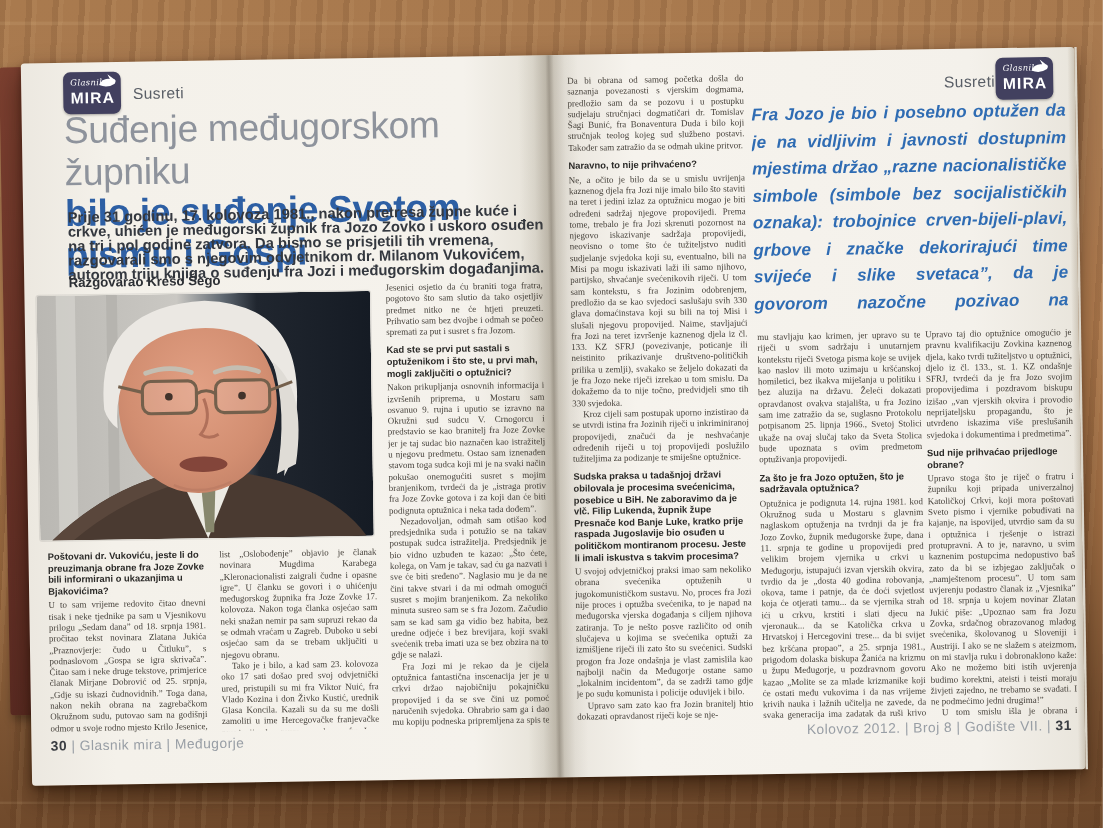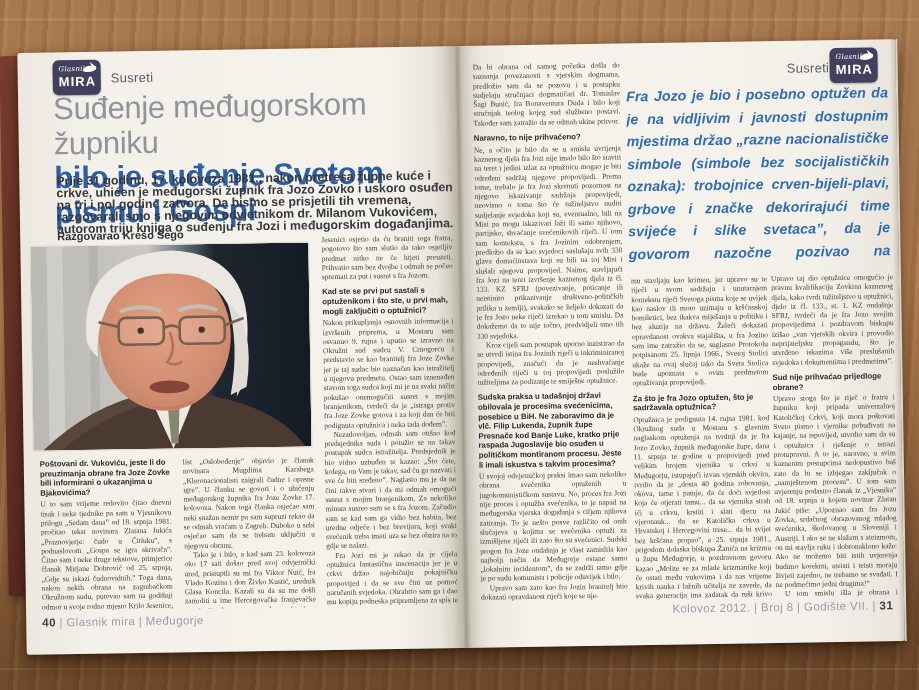--- a/index.html
+++ b/index.html
@@ -159,21 +159,21 @@
       </div>
     <div class="abs col" style="left:301px;top:187px;width:131px;height:372px;">
         <p class="para p">Jesenici osjetio da ću braniti toga fratra, pogotovo što sam slutio da tako osjetljiv predmet nitko ne će htjeti preuzeti. Prihvatio sam bez dvojbe i odmah se počeo spremati za put i susret s fra Jozom.</p>
         <p class="para q">Kad ste se prvi put sastali s optuženikom i što ste, u prvi mah, mogli zaključiti o optužnici?</p>
         <p class="para p">Nakon prikupljanja osnovnih informacija i izvršenih priprema, u Mostaru sam osvanuo 9. rujna i uputio se izravno na Okružni sud sudcu V. Crnogorcu i predstavio se kao branitelj fra Joze Zovke jer je taj sudac bio naznačen kao istražitelj u njegovu predmetu. Ostao sam iznenađen stavom toga sudca koji mi je na svaki način pokušao onemogućiti susret s mojim branjenikom, tvrdeći da je „istraga protiv fra Joze Zovke gotova i za koji dan će biti podignuta optužnica i neka tada dođem”.</p>
         <p class="para p">Nezadovoljan, odmah sam otišao kod predsjednika suda i potužio se na takav postupak sudca istražitelja. Predsjednik je bio vidno uzbuđen te kazao: „Što ćete, kolega, on Vam je takav, sad ću ga nazvati i sve će biti sređeno”. Naglasio mu je da ne čini takve stvari i da mi odmah omogući susret s mojim branjenikom. Za nekoliko minuta susreo sam se s fra Jozom. Začudio sam se kad sam ga vidio bez habita, bez uredne odjeće i bez brevijara, koji svaki svećenik treba imati uza se bez obzira na to gdje se nalazi.</p>
         <p class="para p">Fra Jozi mi je rekao da je cijela optužnica fantastična inscenacija jer je u crkvi držao najobičniju pokajničku propovijed i da se sve čini uz pomoć naručenih svjedoka. Ohrabrio sam ga i dao mu kopiju podneska pripremljena za spis te njegovu punomoć meni kao branitelju. Usput mi je naglasio da će „stotine mještana na sudu dati svoje iskaze kojima će potvrditi sve navode njegove obrane upravo na način kako sam u podnesku naveo”.</p>
       </div>
 
     <div class="abs folio" style="left:16px;top:564px;">
-      <b>40</b>
+      <b>30</b>
       <span>| Glasnik mira | Međugorje</span>
     </div>
   </div>
 
   <div class="page page-right">
     <div class="abs section-label" style="left:330px;top:20px;">Susreti</div>
     <div class="abs badge" style="left:373px;top:8px;">
       <span class="glasnik">Glasnik</span>
       <span class="mira">MIRA</span>
       <svg width="16" height="13" viewBox="0 0 16 13">

